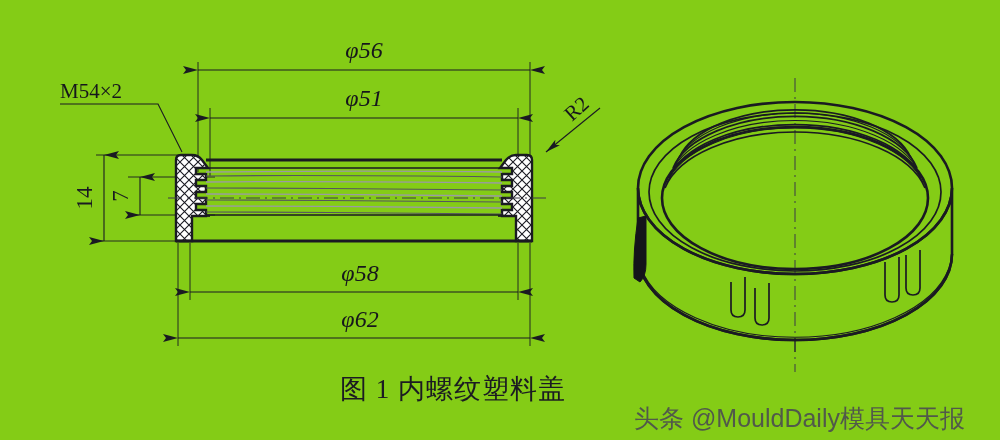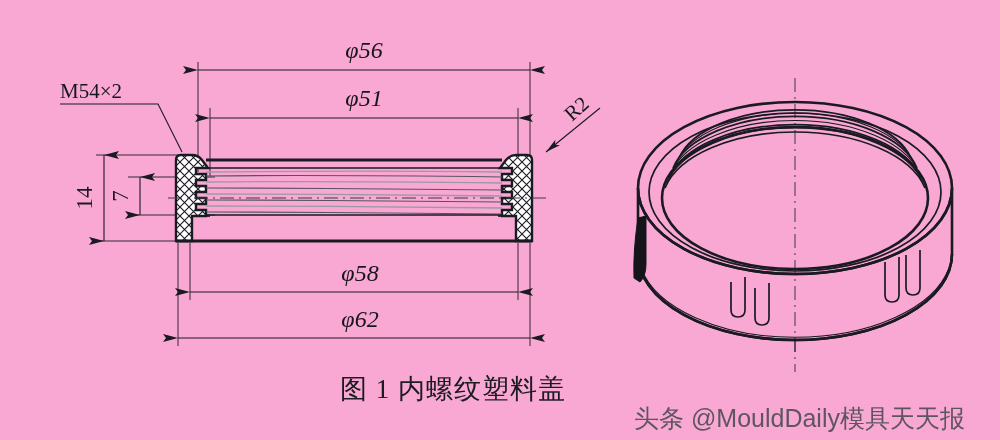--- a/index.html
+++ b/index.html
@@ -4,21 +4,21 @@
 <style>
   html, body {
     margin: 0;
     padding: 0;
     background: #ffffff;
   }
   #page {
     position: relative;
     width: 1000px;
     height: 440px;
-    background: #f9a8d4;
+    background: #84cc16;
     overflow: hidden;
     font-family: "Liberation Serif", serif;
   }
   #drawing-svg {
     position: absolute;
     left: 0;
     top: 0;
     width: 1000px;
     height: 440px;
   }

